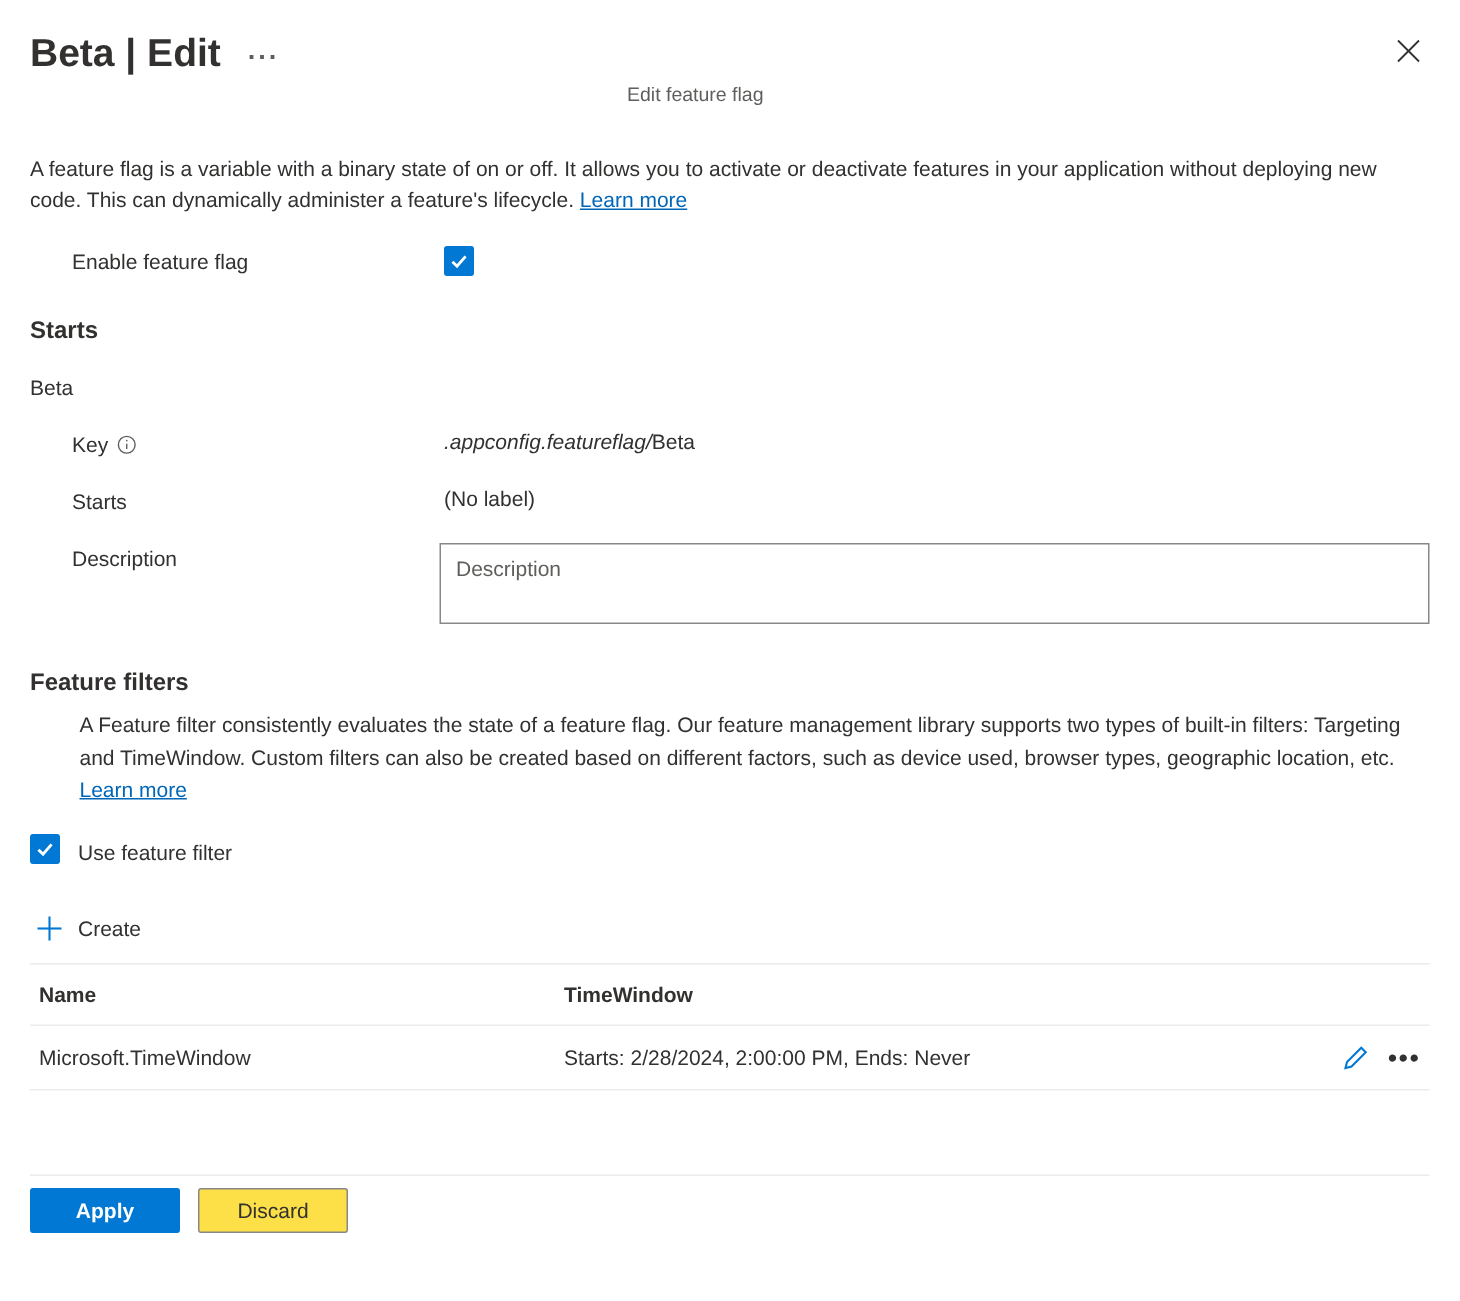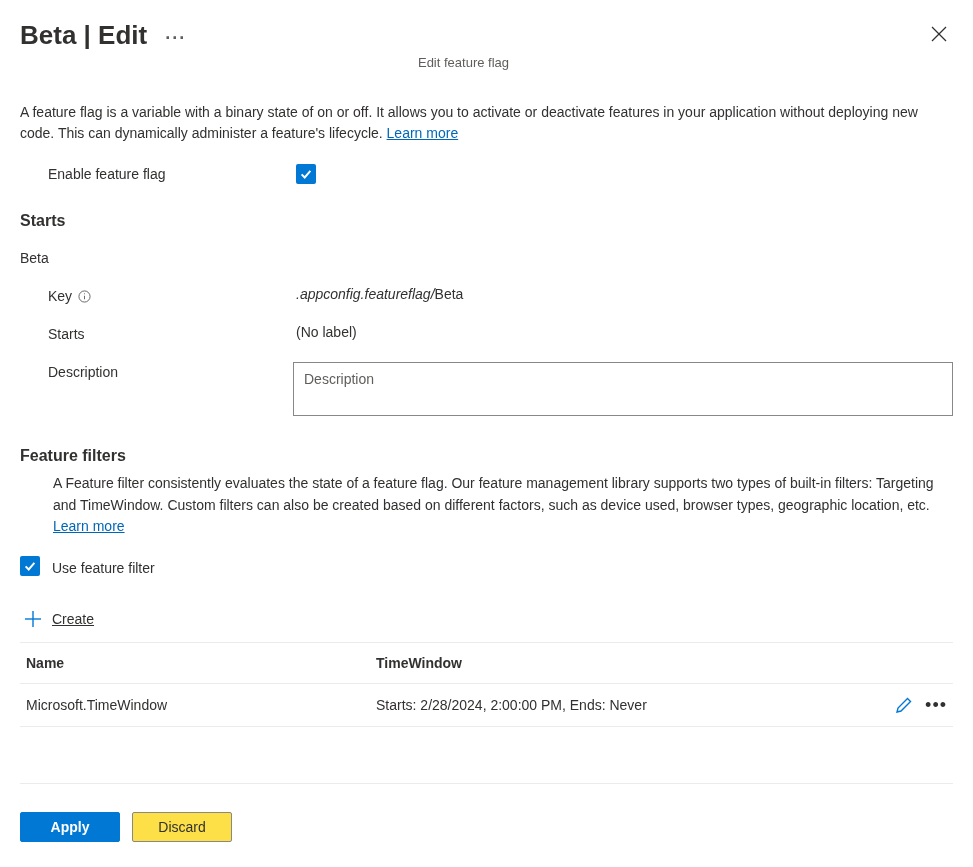--- a/index.html
+++ b/index.html
@@ -126,21 +126,20 @@
   }
   .create-row {
     margin-top: 28px;
     padding: 6px 4px 14px 4px;
     display: flex;
     align-items: center;
     gap: 10px;
     cursor: pointer;
     color: var(--text);
     border-bottom: 1px solid var(--border-light);
-    text-decoration: underline;
   }
   .plus-icon { width: 18px; height: 18px; color: var(--accent); }
   table.filter-table {
     width: 100%;
     border-collapse: collapse;
     margin-top: 0;
   }
   table.filter-table th {
     text-align: left;
     font-weight: 600;
@@ -169,21 +168,21 @@
     color: var(--text);
     font-size:18px;
     letter-spacing:1px;
     vertical-align:middle;
     line-height: 1;
   }
   .footer {
     position: relative;
     margin-top: 56px;
     border-top: 1px solid var(--border-light);
-    padding-top: 28px;
+    padding-top: 8px;
     display: flex;
     gap: 12px;
   }
   .btn {
     min-width: 100px;
     height: 30px;
     font-size: 14px;
     cursor: pointer;
     border-radius: 2px;
     padding: 0 16px;

